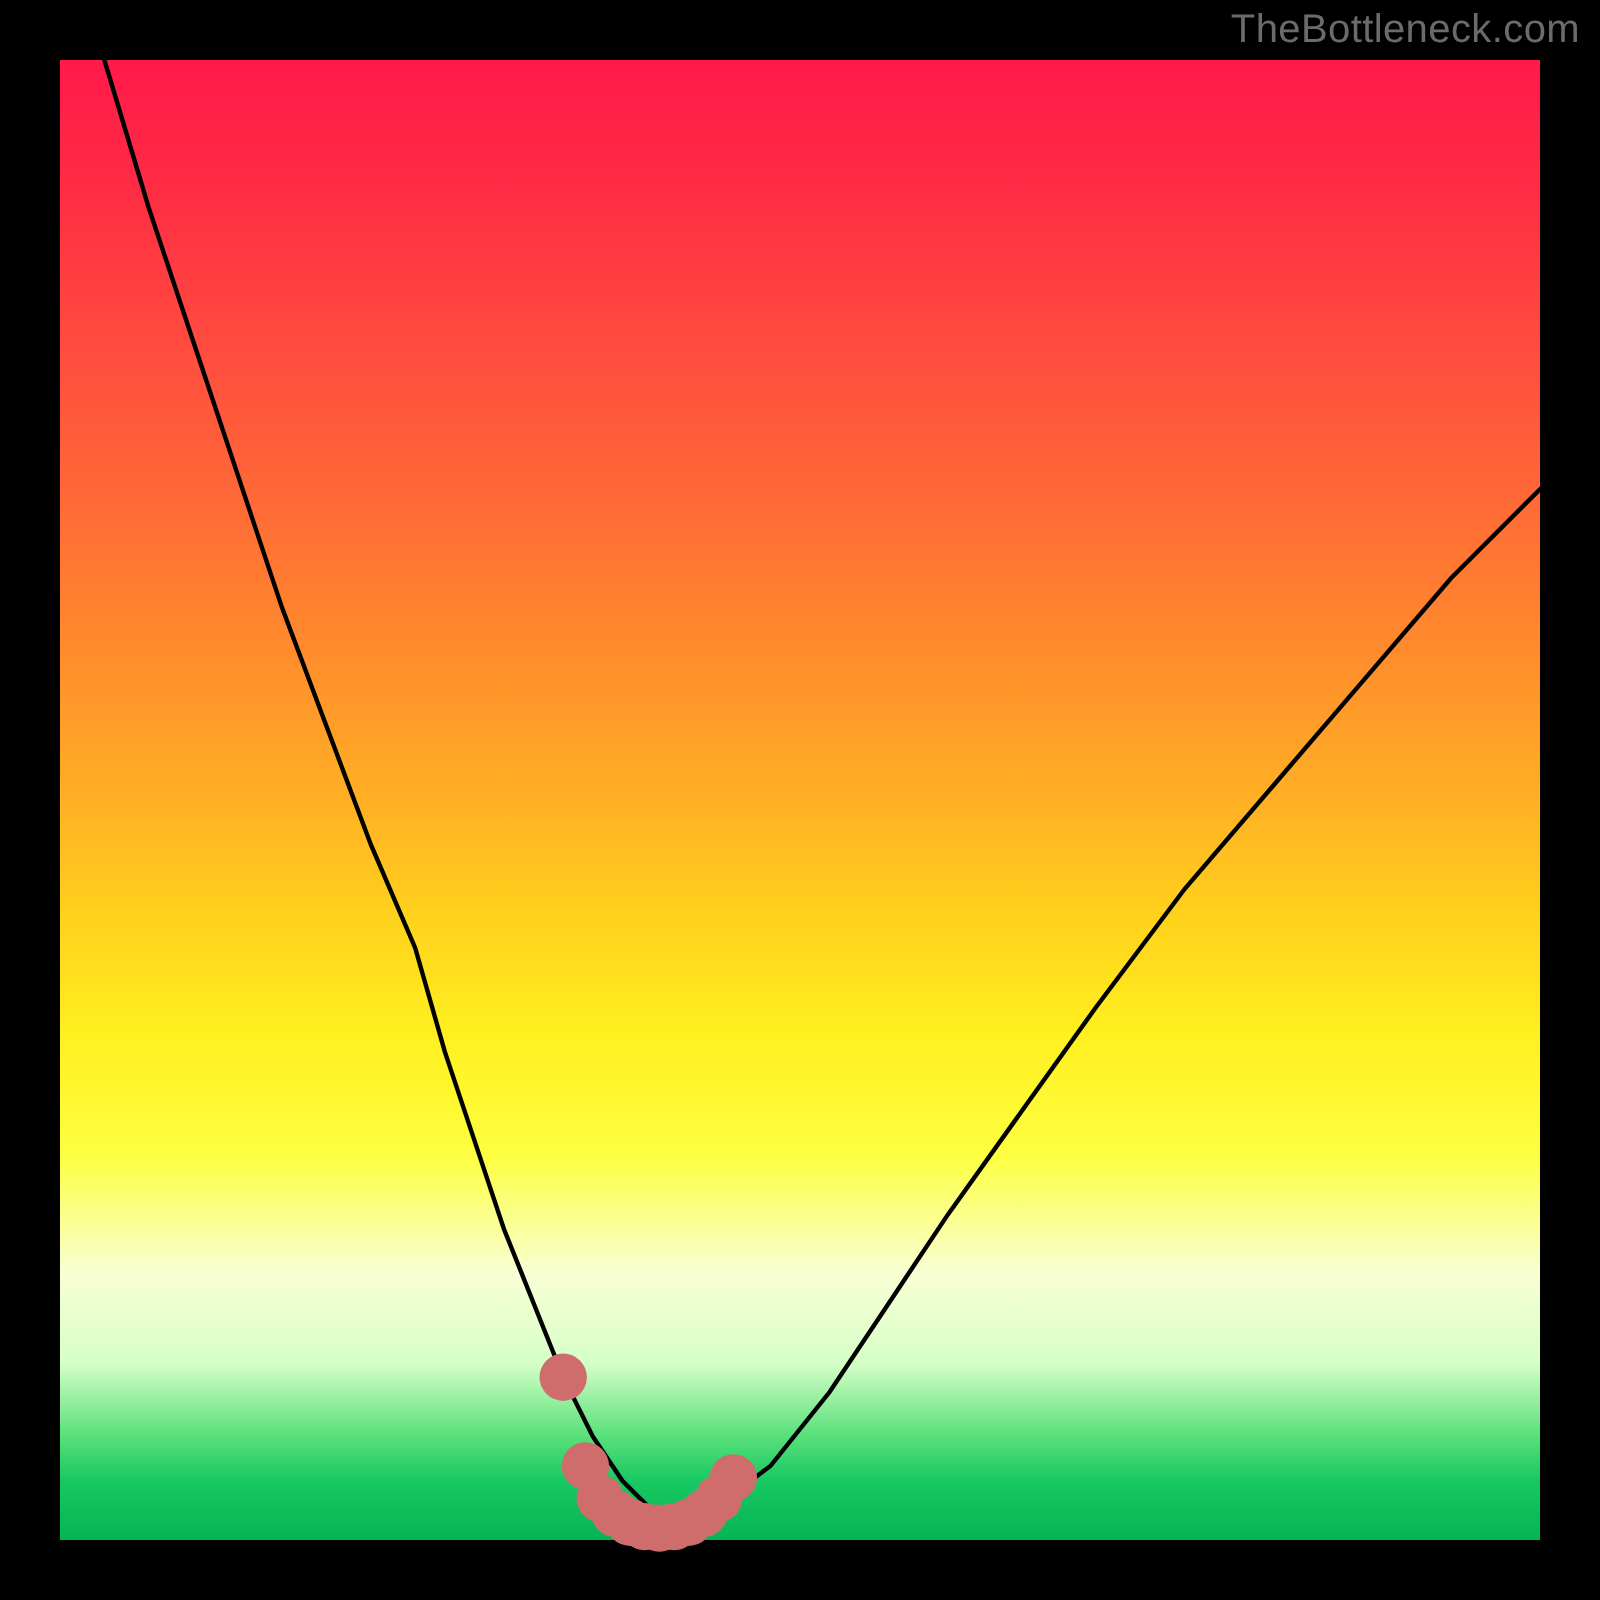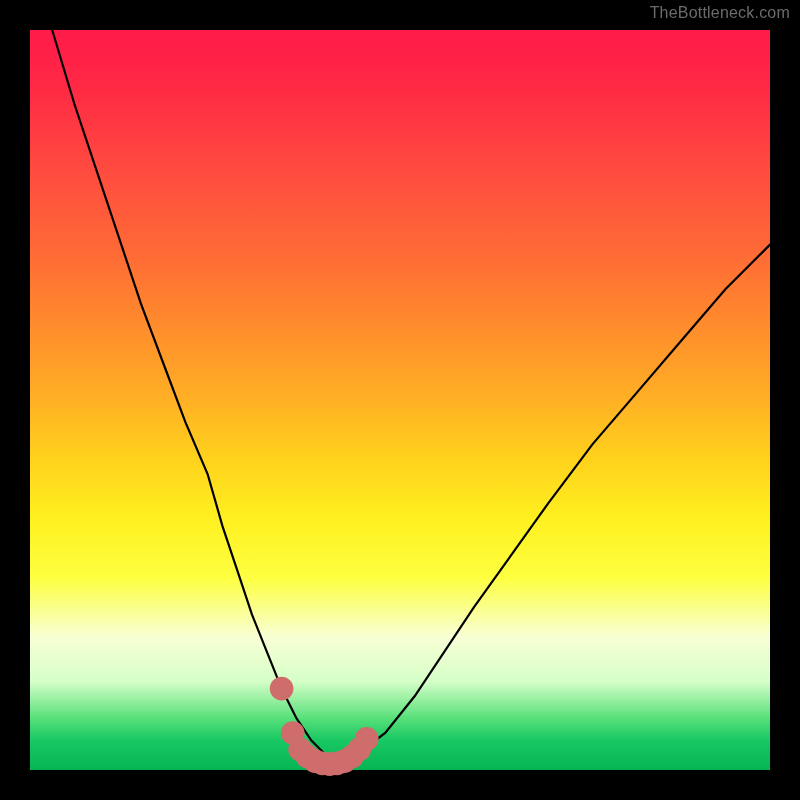--- a/index.html
+++ b/index.html
@@ -30,21 +30,21 @@
       #d6ffc8 88%,
       #58e07a 93%,
       #18c862 96%,
       #06b454 100%);
   }
   .watermark {
     position: absolute;
     top: 4px;
     right: 10px;
     font-family: Arial, Helvetica, sans-serif;
-    font-size: 16px;
+    font-size: 20px;
     color: #6b6b6b;
     letter-spacing: 0.2px;
     font-weight: 500;
     text-align: center;
   }
   svg.curve {
     position: absolute;
     left: 0; top: 0;
     width: 740px; height: 740px;
     overflow: visible;

